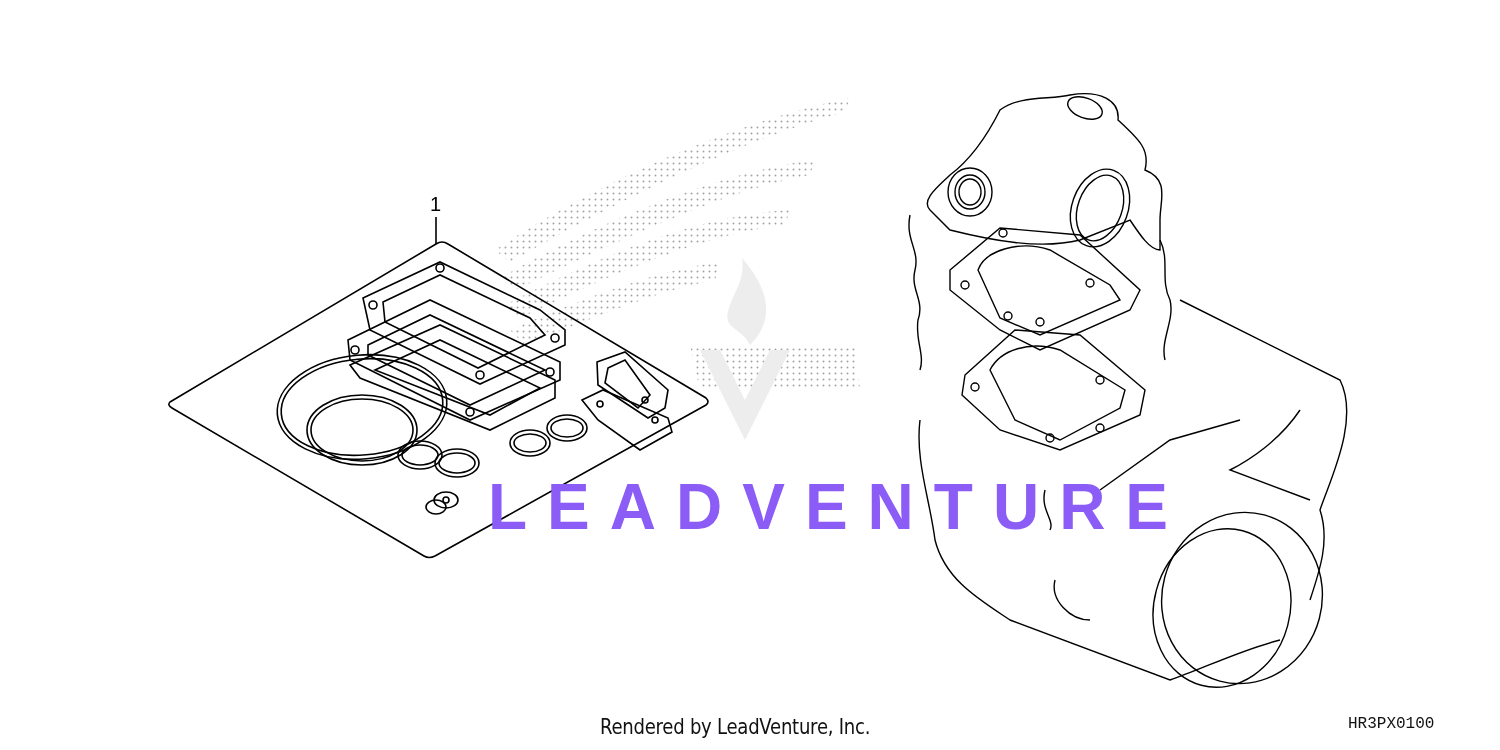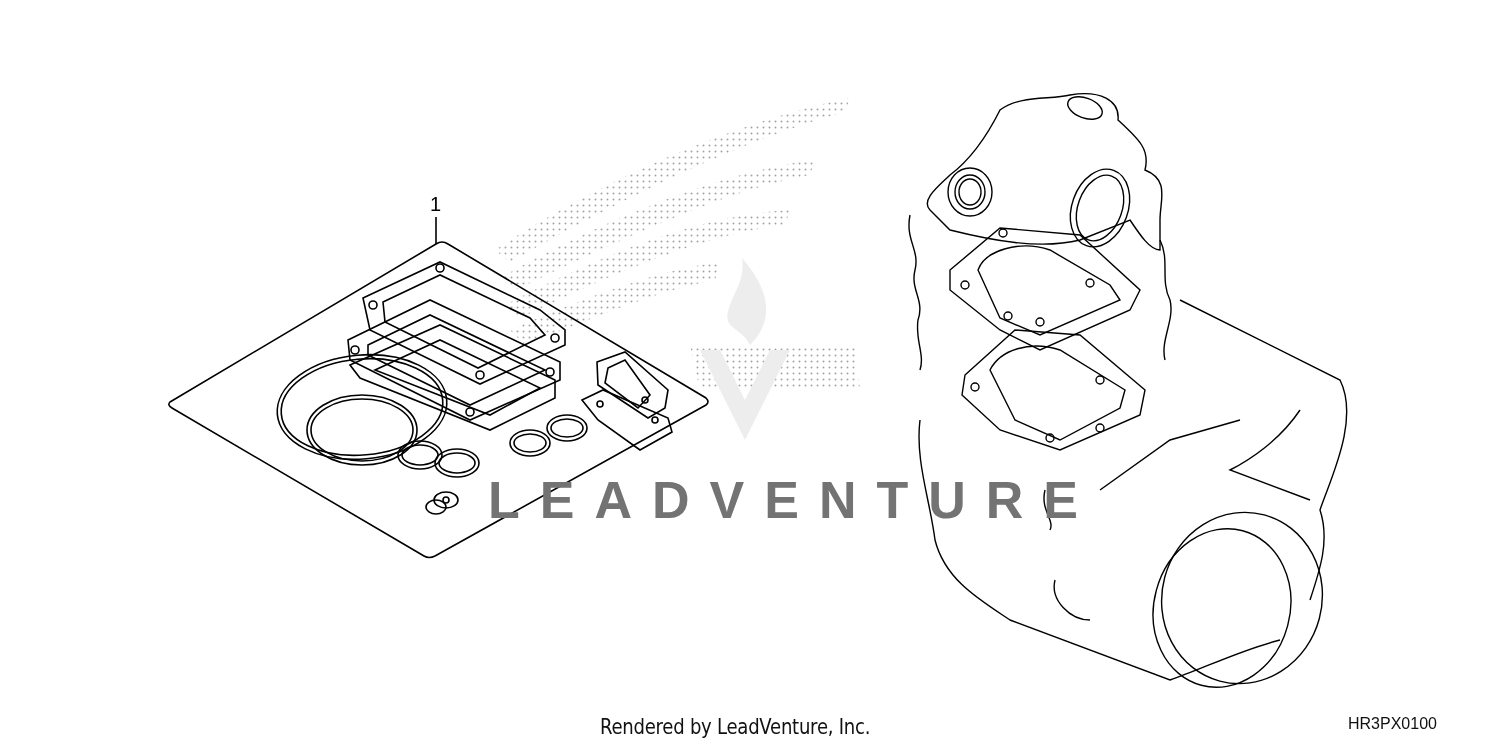--- a/index.html
+++ b/index.html
@@ -1,21 +1,21 @@
 <!DOCTYPE html>
 <html><head>
 <meta charset="utf-8">
 <style>
   html,body{margin:0;padding:0;background:#ffffff;}
   body{width:1500px;height:750px;position:relative;overflow:hidden;font-family:"DejaVu Sans",sans-serif;}
   .canvas{position:absolute;left:0;top:0;width:1500px;height:750px;}
   .callout{position:absolute;font-family:"Liberation Sans",sans-serif;font-size:20px;color:#000;}
   .footer-credit{position:absolute;left:600px;top:715px;font-family:"DejaVu Sans",sans-serif;font-size:21px;color:#111;letter-spacing:-0.3px;transform:scaleX(0.86);transform-origin:left top;}
-  .diagram-code{position:absolute;left:1348px;top:715px;font-family:Liberation Sans, sans-serif;font-size:16px;color:#111;}
-  .watermark-text{position:absolute;left:488px;top:470px;font-family:"Liberation Sans",sans-serif;font-weight:bold;font-size:52px;letter-spacing:20px;color:#737373;}
+  .diagram-code{position:absolute;left:1348px;top:715px;font-family:Liberation Mono, monospace;font-size:16px;color:#111;}
+  .watermark-text{position:absolute;left:488px;top:470px;font-family:"Liberation Sans",sans-serif;font-weight:bold;font-size:64px;letter-spacing:20px;color:#8b5cf6;}
 </style>
 </head>
 <body>
 
 <div class="canvas">
 
   <svg width="1500" height="750" viewBox="0 0 1500 750" style="position:absolute;left:0;top:0">
     <defs>
       <pattern id="dots" width="6" height="6" patternUnits="userSpaceOnUse">
         <circle cx="1.5" cy="1.5" r="1" fill="#9a9a9a"></circle>

